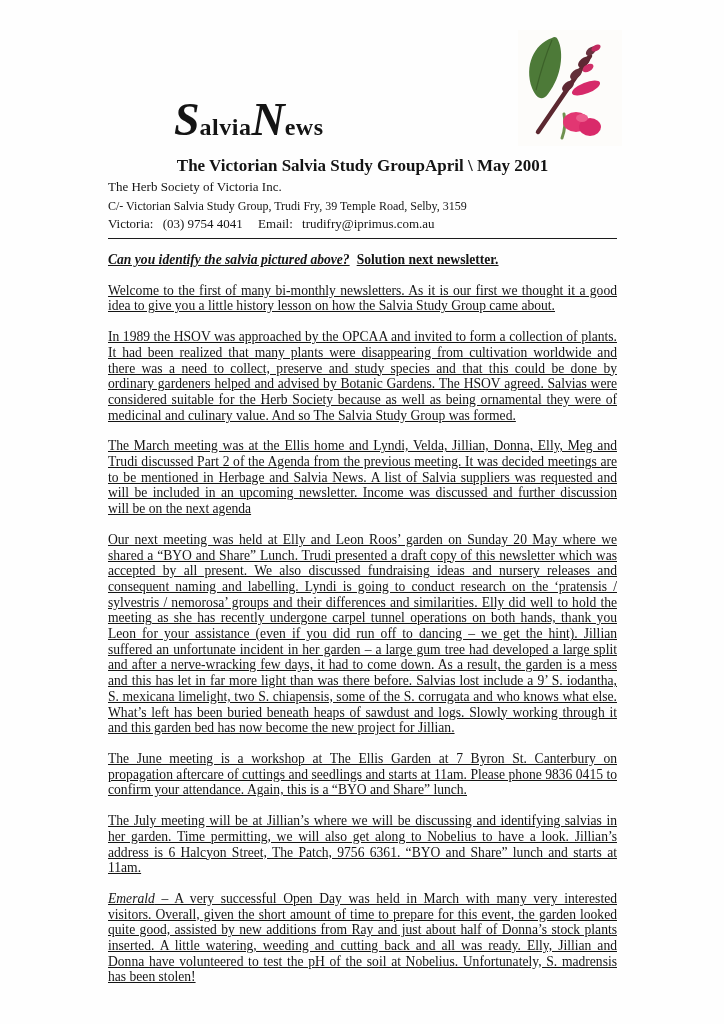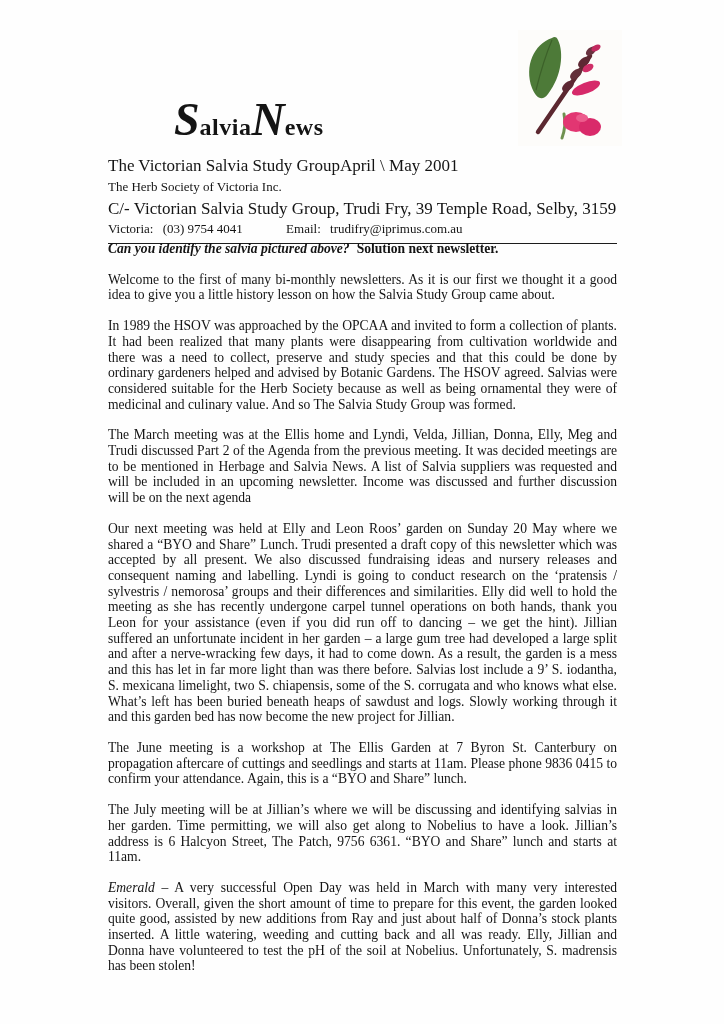--- a/index.html
+++ b/index.html
@@ -32,38 +32,38 @@
   .photo {
     position: absolute; left: 518px; top: 30px;
     width: 104px; height: 116px;
   }
 
   
   .header-info {
     position: absolute; left: 108px; top: 156px; width: 509px;
   }
   .group-row {
-    display: flex; justify-content: flex-start; align-items: baseline;
-    font-size: 17px; font-weight: normal;
+    display: flex; justify-content: center; align-items: baseline;
+    font-size: 17px; font-weight: bold;
   }
   .society { font-size: 13px; margin-top: 3px; }
-  .address  { font-size: 17px; margin-top: 4px; }
+  .address  { font-size: 12px; margin-top: 4px; }
   .contact  { font-size: 13px; margin-top: 2px; }
-  .contact .email-label { margin-left: 40px; }
+  .contact .email-label { margin-left: 12px; }
   .contact .val { margin-left: 6px; }
   .rule {
     margin-top: 6px;
     border: 0; border-top: 1.5px solid #1c1c1c;
   }
 
   
   .content {
-    position: absolute; left: 108px; top: 241px; width: 509px;
+    position: absolute; left: 108px; top: 252px; width: 509px;
     font-size: 13.6px; line-height: 15.7px;
-    text-align: justify; text-justify: inter-word;
+    text-align: justify; text-justify: inter-word; text-decoration: underline;
   }
   .content p { margin: 0 0 15px 0; }
   .content h3 {
     font-size: 13.6px; line-height: 15.7px;
     margin: 0; font-weight: bold; text-align: left;
   }
   .caption-q { font-weight: bold; font-style: italic; }
   .caption-a { font-weight: bold; margin-left: 7px; }
   .lead-italic { font-style: italic; }
 </style>

